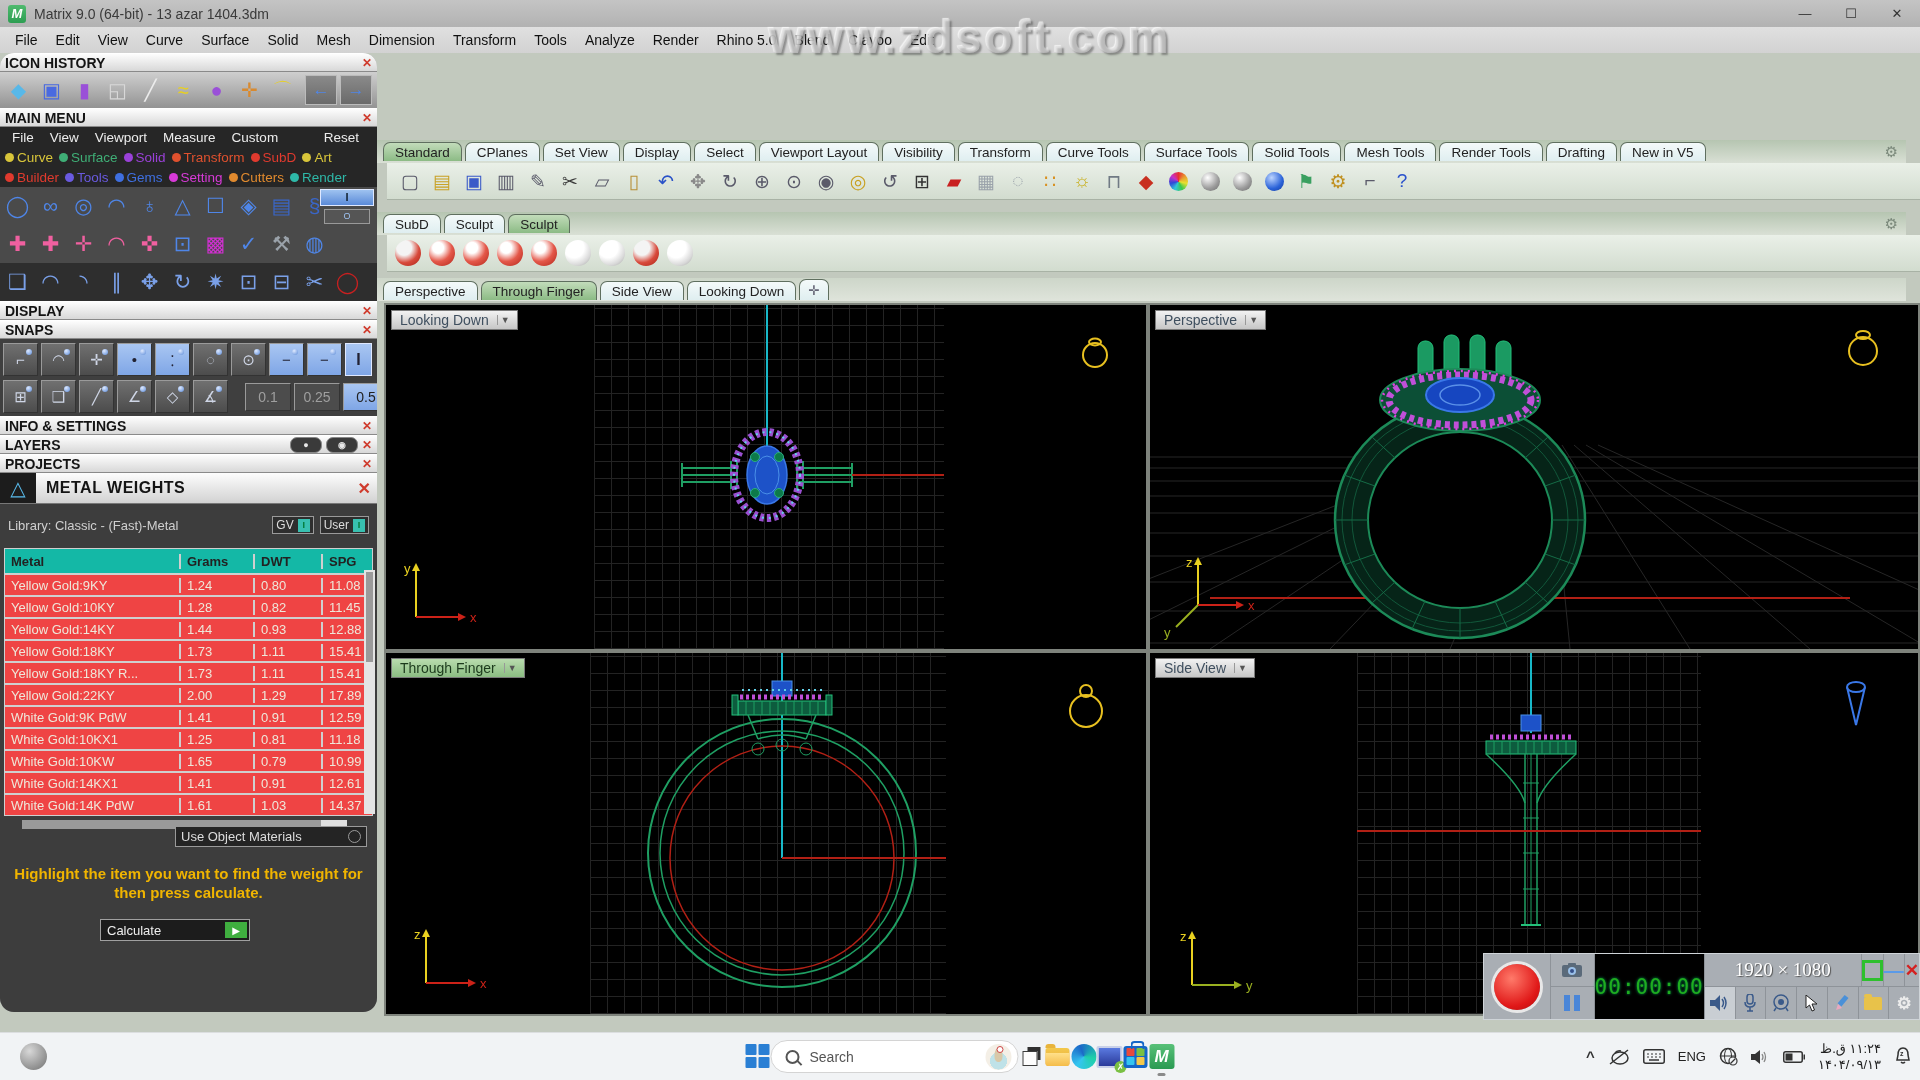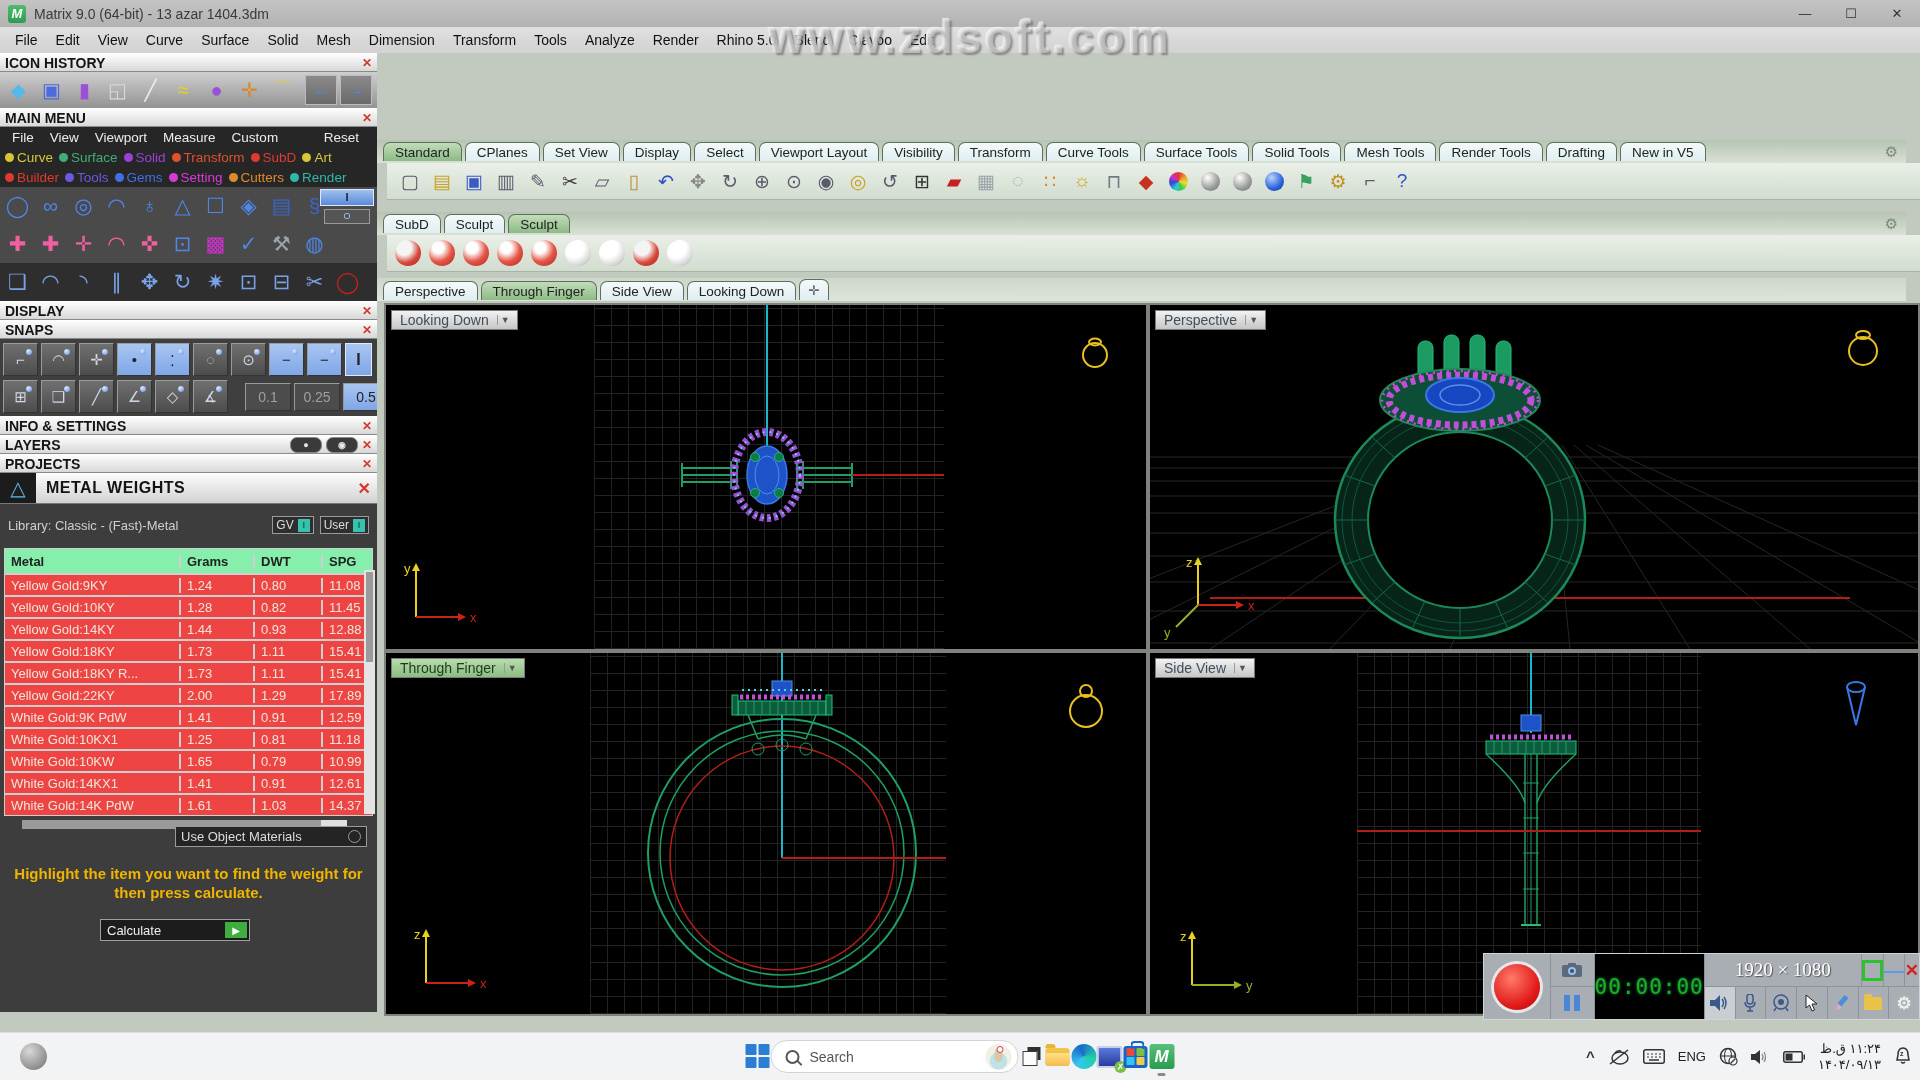--- a/index.html
+++ b/index.html
@@ -42,21 +42,21 @@
   .std-ic.k-wheel::before{content:"";width:19px;height:19px;border-radius:50%;
        background:conic-gradient(#e83030,#e89a30,#e8e030,#3ac850,#30c8d8,#3048d8,#c830c8,#e83030);}
   .std-ic.k-ball-gray::before{content:"";width:19px;height:19px;border-radius:50%;background:radial-gradient(circle at 35% 30%,#fff,#9a9a9a 60%,#6a6a6a);}
   .std-ic.k-ball-blue::before{content:"";width:19px;height:19px;border-radius:50%;background:radial-gradient(circle at 35% 30%,#bcd4ff,#2a62d8 60%,#153a9a);}
   .sculptstrip{justify-content:flex-start;}
   .sc-ic{width:26px;height:26px;border-radius:50%;margin-right:8px;}
   .sc-ic.k-red{background:radial-gradient(circle at 35% 30%,#ffffff 22%,#e4584a 55%,#b02418);}
   .sc-ic.k-white{background:radial-gradient(circle at 35% 30%,#ffffff 40%,#d8d8d8 70%,#9a9a9a);}
   .sc-ic.k-redS{background:radial-gradient(circle at 35% 30%,#f4f4f4 30%,#d84a3c 60%,#a82014);}
   
-  .leftpanel{position:absolute;left:0;top:53px;width:377px;height:959px;background:#9f9f9f;overflow:hidden;}
+  .leftpanel{position:absolute;left:0;top:53px;width:377px;height:959px;background:#9f9f9f;overflow:hidden;border-radius:14px;}
   .phead{height:19px;background:linear-gradient(#fdfdfd,#d8d8d8);border-bottom:1px solid #8a8a8a;border-top:1px solid #fff;
          display:flex;align-items:center;padding:0 5px;font-weight:bold;font-size:14px;color:#141414;box-sizing:border-box;}
   .phead .hx{margin-left:auto;color:#cf3b2d;font-weight:bold;font-size:12px;}
   .ih-row{height:36px;background:linear-gradient(#cfcfcf,#939393);display:flex;align-items:center;padding:0 2px;}
   .ih-ic{width:33px;height:30px;display:flex;align-items:center;justify-content:center;font-size:20px;}
   .ih-nav{margin-left:auto;display:flex;gap:3px;padding-right:3px;}
   .ih-nav div{width:30px;height:28px;background:linear-gradient(#8a8a8a,#6a6a6a);border:1px solid #bbb;
               color:#4f86e8;font-weight:bold;font-size:17px;display:flex;align-items:center;justify-content:center;}
   .mm-menurow{height:20px;background:#262626;color:#ececec;font-size:13.5px;display:flex;align-items:center;padding:0 4px;}
   .mm-menurow span{padding:0 8px;}
@@ -88,21 +88,21 @@
   .mwhead{height:30px;background:linear-gradient(#fdfdfd,#d2d2d2);border-bottom:1px solid #777;display:flex;align-items:center;}
   .mw-scale{width:36px;height:30px;background:#1c1c1c;color:#58b8e8;font-size:20px;display:flex;align-items:center;justify-content:center;}
   .mwhead .t{font-weight:bold;font-size:16px;color:#141414;padding-left:10px;letter-spacing:.5px;}
   .mwhead .hx{margin-left:auto;margin-right:6px;color:#cf3b2d;font-weight:bold;}
   .mwbody{background:#3d3d3d;height:603px;position:relative;color:#cfcfcf;}
   .libraryrow{display:flex;align-items:center;padding:12px 8px 8px;font-size:13px;}
   .libtoggle{margin-left:auto;display:flex;gap:6px;}
   .libbtn{display:flex;align-items:center;background:#2e2e2e;border:1px solid #9a9a9a;padding:1px 3px;font-size:12px;color:#ddd;gap:4px;}
   .libbtn .sw{width:12px;height:13px;background:#38c0b0;color:#073;font-size:9px;font-weight:bold;text-align:center;line-height:13px;}
   .mtable{margin:6px 4px 0;background:#cfcfcf;padding:1px;}
-  .mth{display:flex;background:#86efac;color:#222;font-weight:bold;font-size:13px;height:24px;align-items:center;}
+  .mth{display:flex;background:#14b8a6;color:#222;font-weight:bold;font-size:13px;height:24px;align-items:center;}
   .mtr{display:flex;background:#ef4444;color:#eee7da;font-size:13px;height:20px;align-items:center;margin-top:2px;}
   .c-metal{width:168px;padding-left:6px;white-space:nowrap;overflow:hidden;}
   .c-g{width:66px;padding-left:6px;border-left:2px solid #cfcfcf;white-space:nowrap;}
   .c-d{width:60px;padding-left:6px;border-left:2px solid #cfcfcf;white-space:nowrap;}
   .c-s{flex:1;padding-left:6px;border-left:2px solid #cfcfcf;white-space:nowrap;overflow:hidden;}
   .vscroll{position:absolute;right:2px;top:66px;width:11px;height:244px;background:#e4e4e4;}
   .vscroll .thumb{margin:2px;height:90px;background:#9a9a9a;}
   .hscroll{margin:4px 30px 0 22px;height:9px;background:#e0e0e0;}
   .hscroll .thumb{height:100%;width:92%;background:#9a9a9a;}
   .matbtn{position:absolute;right:10px;top:322px;width:192px;height:21px;background:#242424;border:1px solid #9a9a9a;

